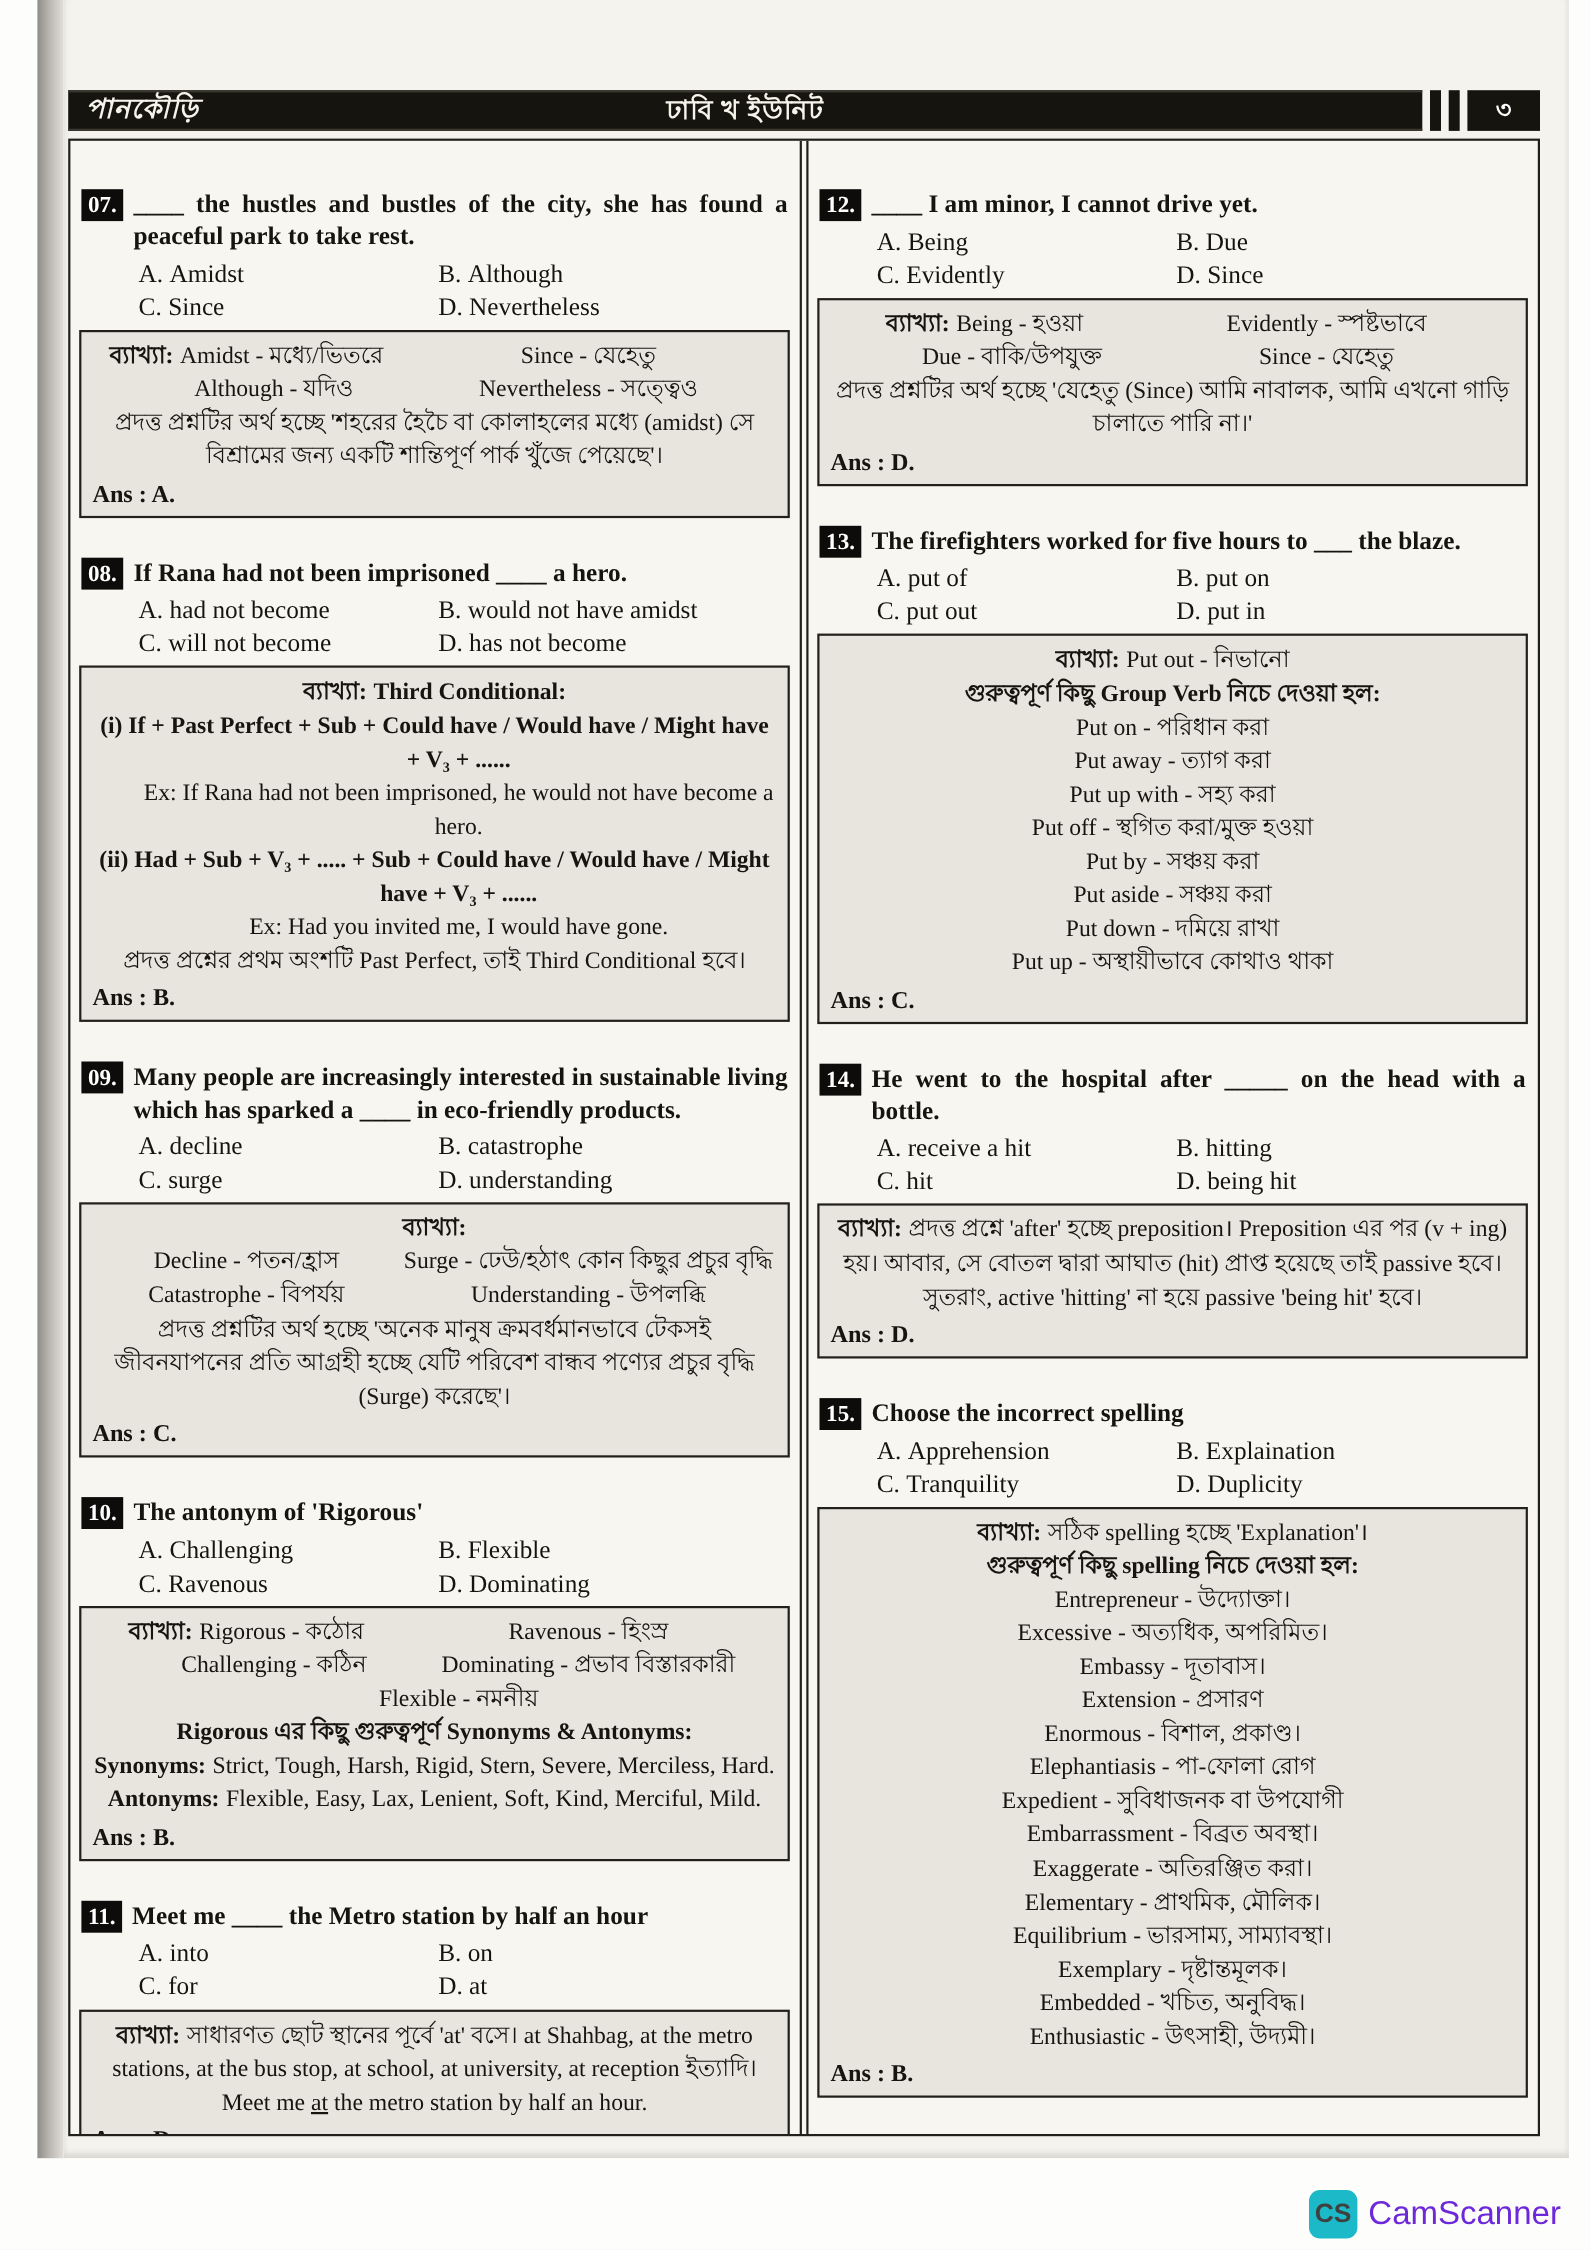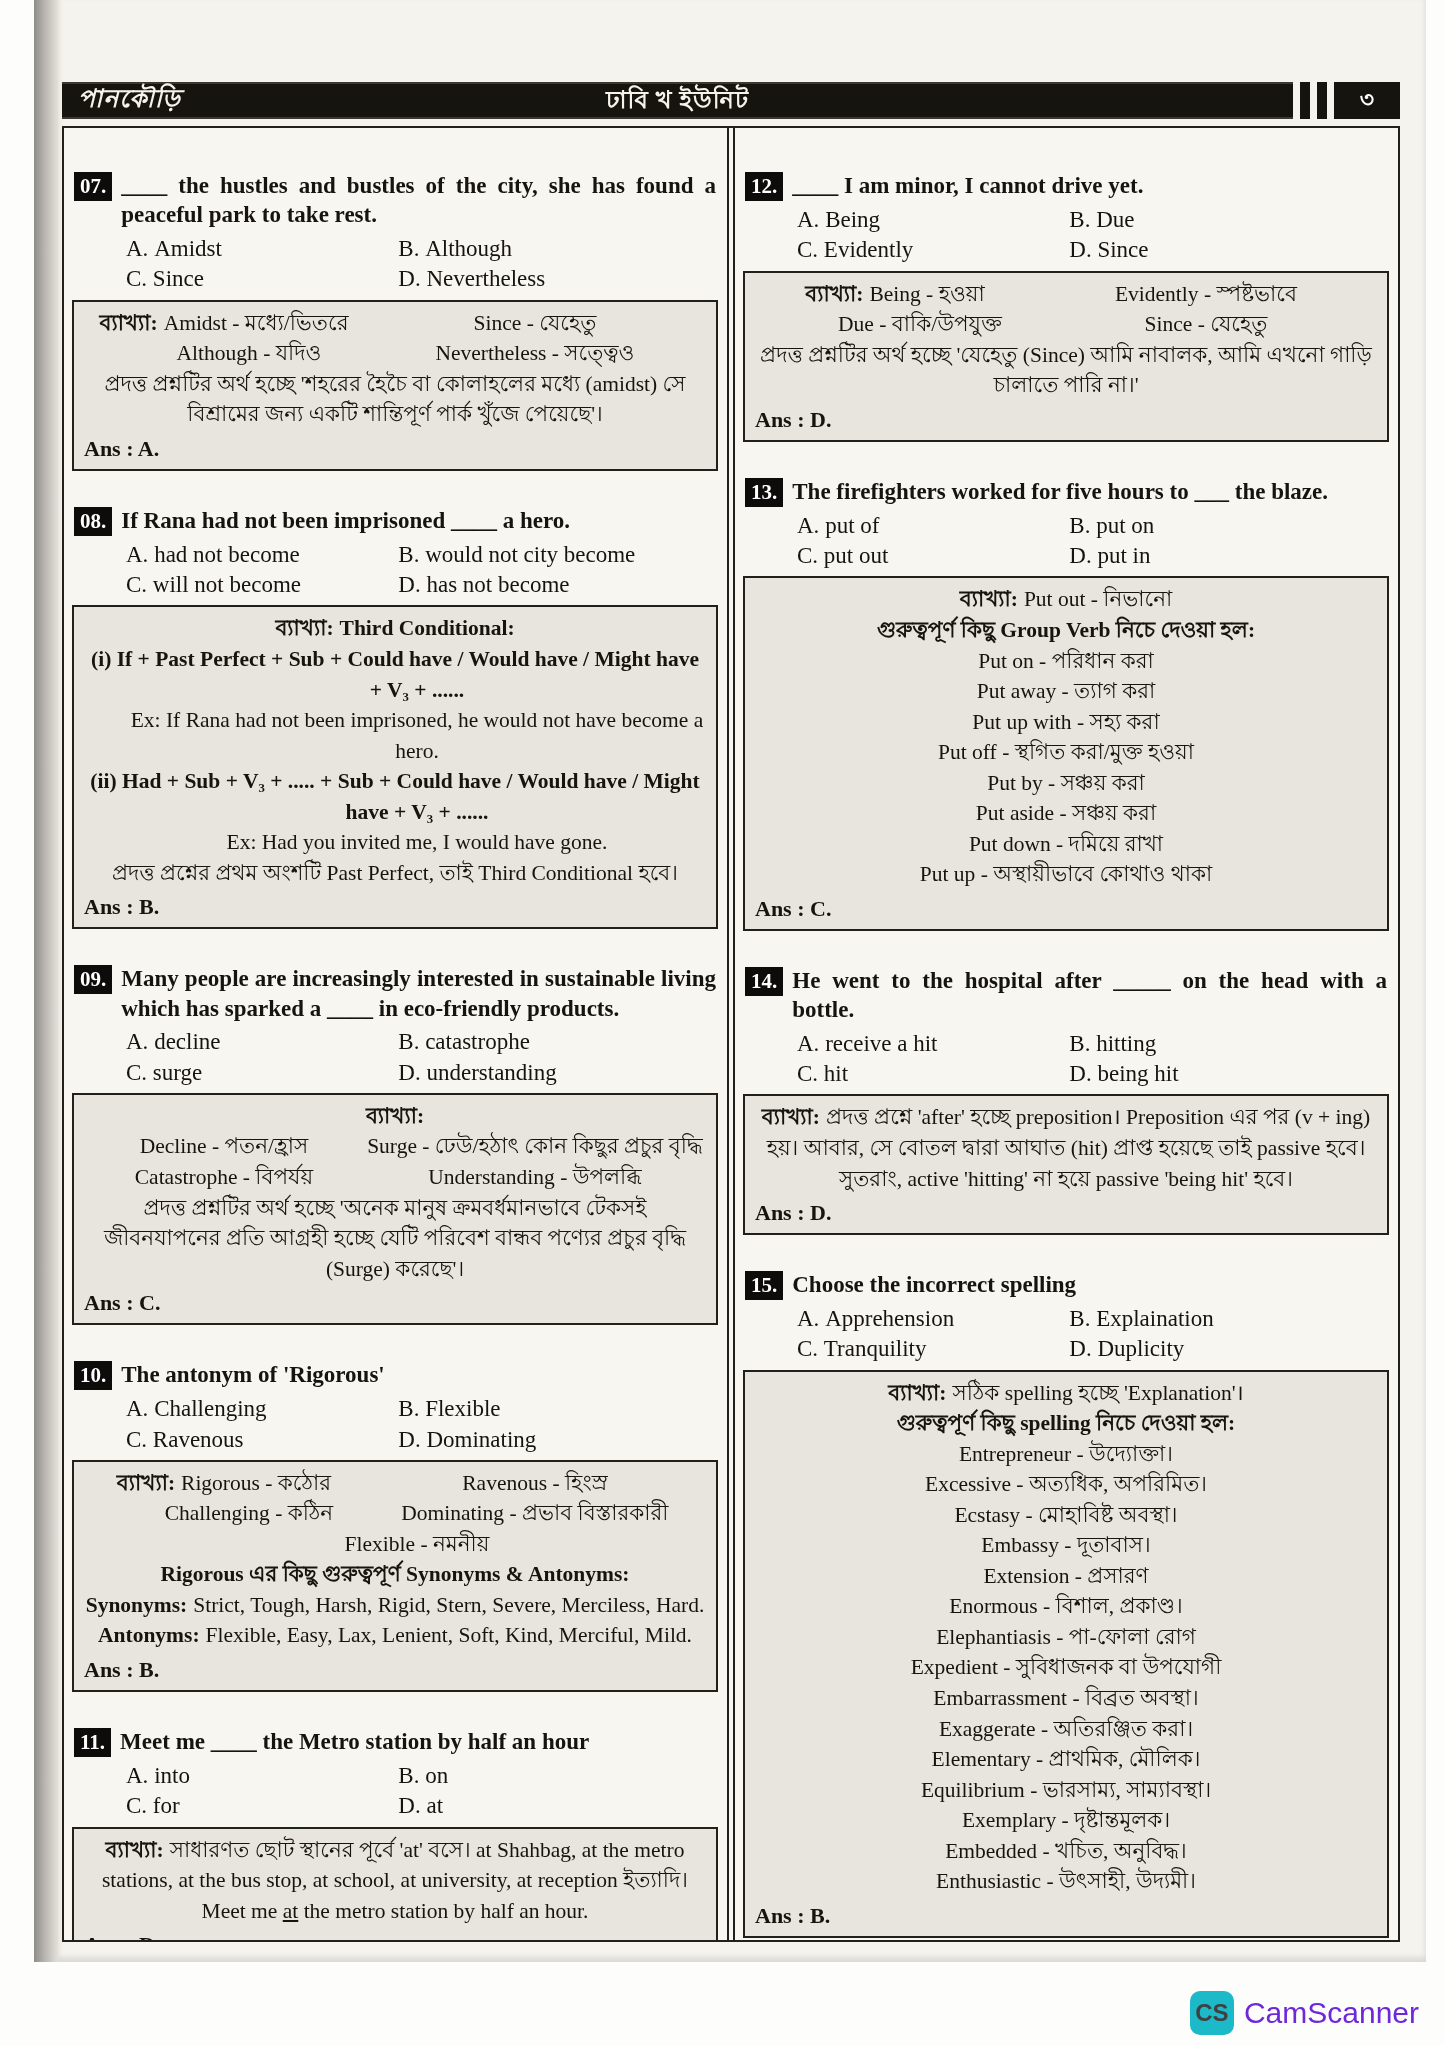--- a/index.html
+++ b/index.html
@@ -132,21 +132,21 @@
             <div class="ans">Ans : A.</div>
           </div>
         </div>
         <div class="q">
           <div class="q-head">
             <span class="q-num">08.</span>
             <span class="q-text">If Rana had not been imprisoned ____ a hero.</span>
           </div>
           <div class="q-opts">
             <span class="opt"><span class="opt-label">A.</span>&nbsp;<span>had not become</span></span>
-            <span class="opt"><span class="opt-label">B.</span>&nbsp;<span>would not city become</span></span>
+            <span class="opt"><span class="opt-label">B.</span>&nbsp;<span>would not have amidst</span></span>
             <span class="opt"><span class="opt-label">C.</span>&nbsp;<span>will not become</span></span>
             <span class="opt"><span class="opt-label">D.</span>&nbsp;<span>has not become</span></span>
           </div>
           <div class="expl">
             <div class="row b"><span class="lead">ব্যাখ্যা:</span><span>Third Conditional:</span></div>
             <div class="row b hang"><span>(i)  If + Past Perfect + Sub + Could have / Would have / Might have + V₃ + ......</span></div>
             <div class="row ind1"><span>Ex: If Rana had not been imprisoned, he would not have become a hero.</span></div>
             <div class="row b hang"><span>(ii) Had + Sub + V₃ + ..... + Sub + Could have / Would have / Might have + V₃ + ......</span></div>
             <div class="row ind1"><span>Ex: Had you invited me, I would have gone.</span></div>
             <div class="row"><span>প্রদত্ত প্রশ্নের প্রথম অংশটি Past Perfect, তাই Third Conditional হবে।</span></div>
@@ -299,21 +299,20 @@
             <span class="opt"><span class="opt-label">A.</span>&nbsp;<span>Apprehension</span></span>
             <span class="opt"><span class="opt-label">B.</span>&nbsp;<span>Explaination</span></span>
             <span class="opt"><span class="opt-label">C.</span>&nbsp;<span>Tranquility</span></span>
             <span class="opt"><span class="opt-label">D.</span>&nbsp;<span>Duplicity</span></span>
           </div>
           <div class="expl">
             <div class="row"><span class="lead">ব্যাখ্যা:</span><span>সঠিক spelling হচ্ছে 'Explanation'।</span></div>
             <div class="row b"><span>গুরুত্বপূর্ণ কিছু spelling নিচে দেওয়া হল:</span></div>
             <div class="row"><span>Entrepreneur - উদ্যোক্তা।</span></div>
             <div class="row"><span>Excessive - অত্যধিক, অপরিমিত।</span></div>
-            <div class="row"><span>Ecstasy - মোহাবিষ্ট অবস্থা।</span></div>
             <div class="row"><span>Embassy - দূতাবাস।</span></div>
             <div class="row"><span>Extension - প্রসারণ</span></div>
             <div class="row"><span>Enormous - বিশাল, প্রকাণ্ড।</span></div>
             <div class="row"><span>Elephantiasis - পা-ফোলা রোগ</span></div>
             <div class="row"><span>Expedient - সুবিধাজনক বা উপযোগী</span></div>
             <div class="row"><span>Embarrassment - বিব্রত অবস্থা।</span></div>
             <div class="row"><span>Exaggerate - অতিরঞ্জিত করা।</span></div>
             <div class="row"><span>Elementary - প্রাথমিক, মৌলিক।</span></div>
             <div class="row"><span>Equilibrium - ভারসাম্য, সাম্যাবস্থা।</span></div>
             <div class="row"><span>Exemplary - দৃষ্টান্তমূলক।</span></div>

